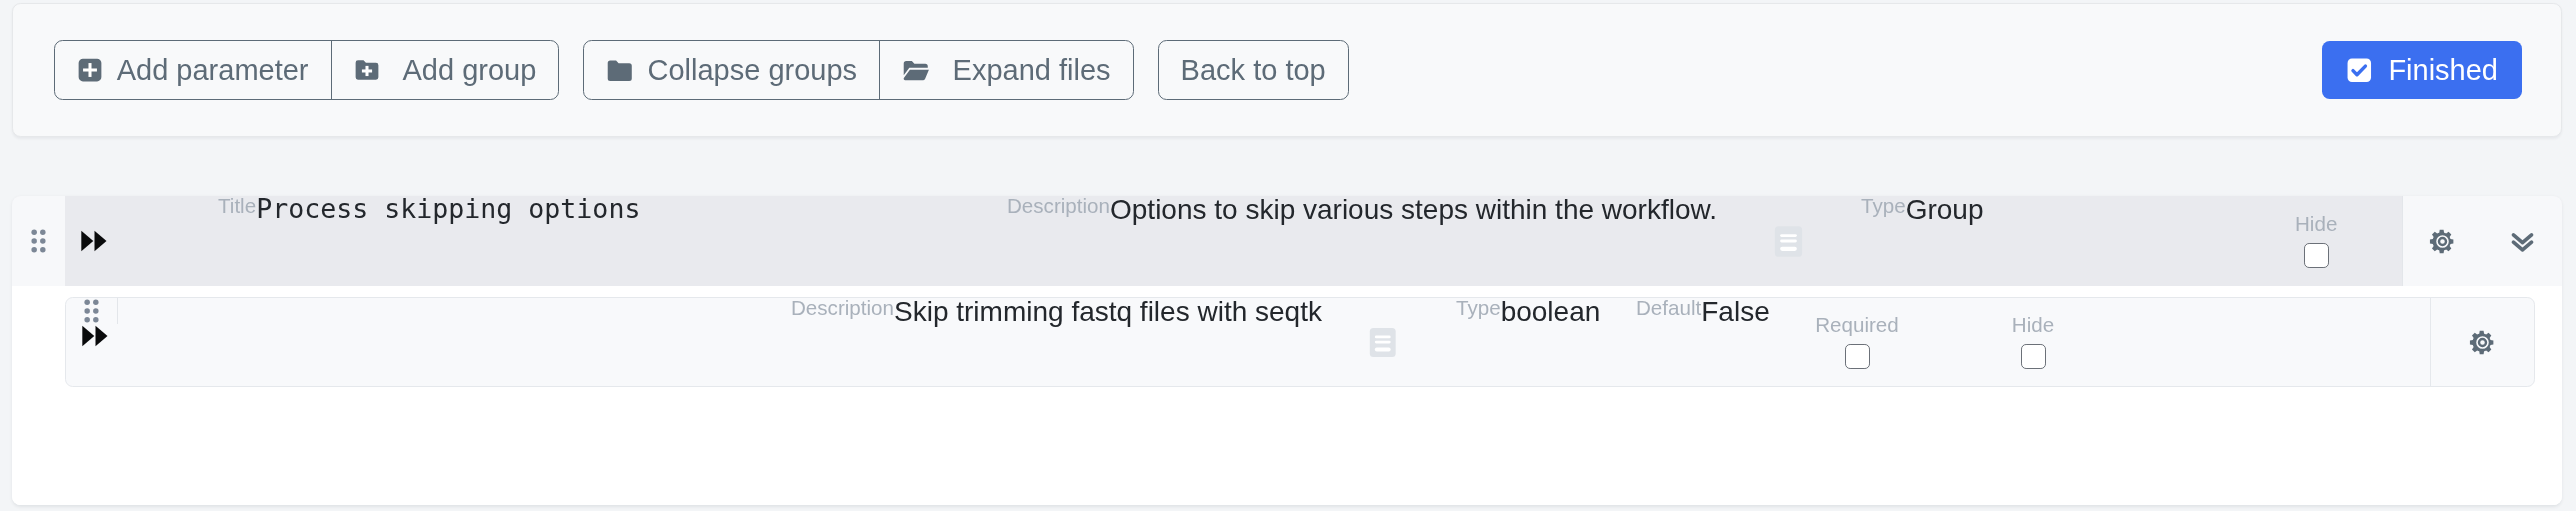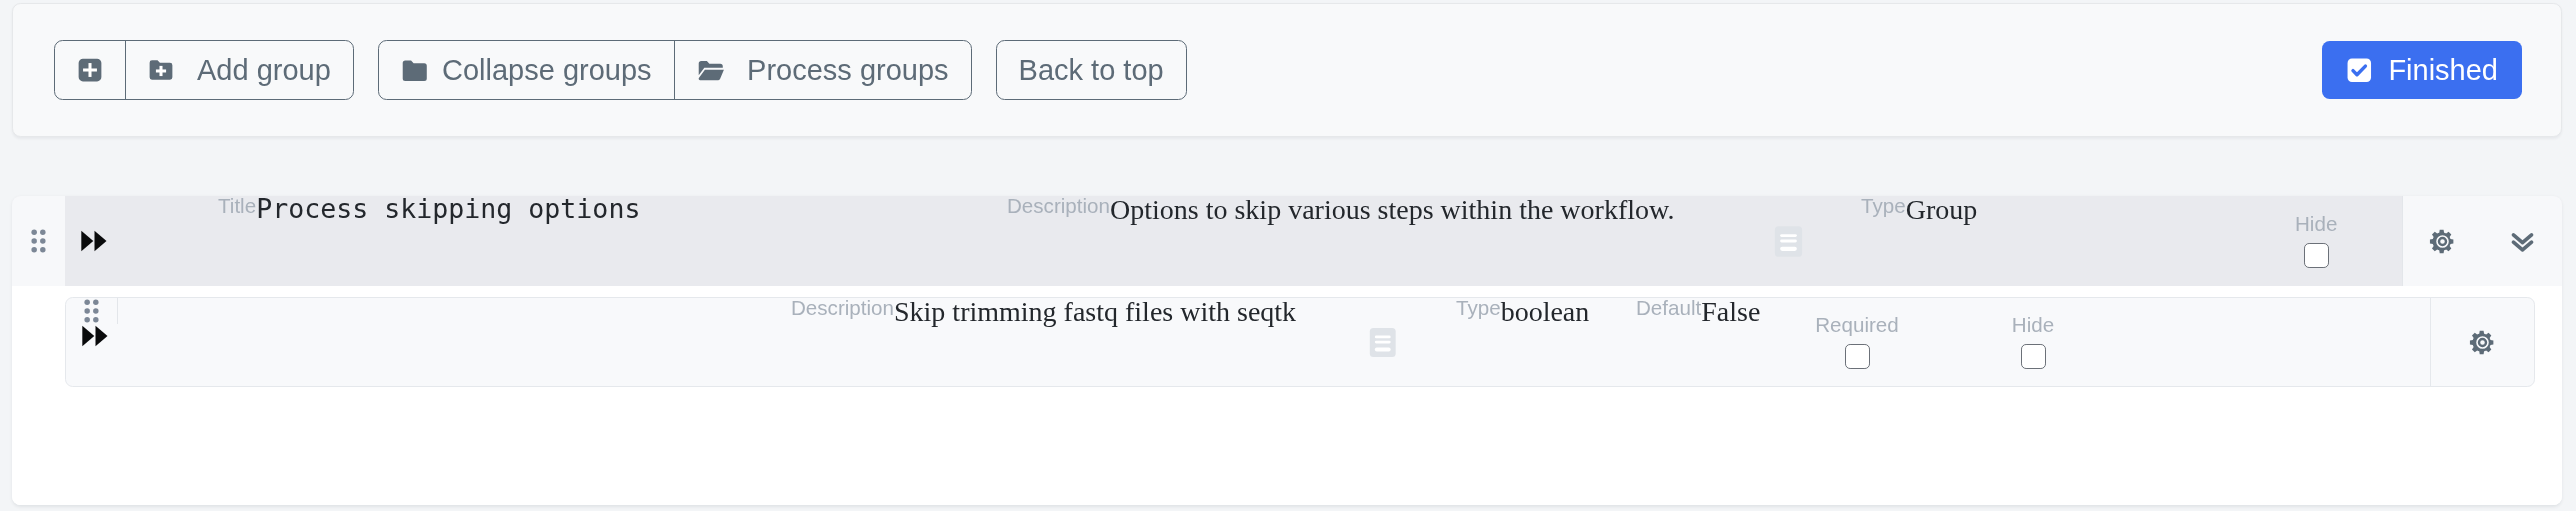--- a/index.html
+++ b/index.html
@@ -145,21 +145,21 @@
     font-size: 20.6px;
     color: #a9b1bb;
     line-height: 1;
     margin-bottom: 10.3px;
     font-family: "Liberation Sans", sans-serif;
   }
   .field-value {
     font-size: 28px;
     color: #23272c;
     line-height: 1;
-    font-family: Liberation Serif, serif;
+    font-family: Liberation Sans, sans-serif;
     white-space: nowrap;
   }
   .field-value.mono {
     font-family: "DejaVu Sans Mono", "Liberation Mono", monospace;
     font-size: 26.6px;
   }
 
   .check-field {
     display: flex;
     flex-direction: column;
@@ -249,20 +249,21 @@
 
     <div class="btn-group">
       <button class="btn">
         <span class="icon">
           <svg width="26" height="26" viewBox="0 0 24 24">
             <rect x="1.5" y="1.5" width="21" height="21" rx="4" fill="#5d6b77"></rect>
             <rect x="10.6" y="5.6" width="2.8" height="12.8" fill="#ffffff"></rect>
             <rect x="5.6" y="10.6" width="12.8" height="2.8" fill="#ffffff"></rect>
           </svg>
         </span>
+        <span>Add parameter</span>
       </button>
       <button class="btn">
         <span class="icon">
           <svg width="26" height="26" viewBox="0 0 24 24">
             <path d="M1.5 5.2a2.2 2.2 0 0 1 2.2-2.2h5.1l2.2 2.4h9.3a2.2 2.2 0 0 1 2.2 2.2v11.2a2.2 2.2 0 0 1-2.2 2.2H3.7a2.2 2.2 0 0 1-2.2-2.2z" fill="#5d6b77"></path>
             <rect x="10.6" y="8.2" width="2.8" height="9.4" fill="#ffffff"></rect>
             <rect x="7.3" y="11.5" width="9.4" height="2.8" fill="#ffffff"></rect>
           </svg>
         </span>
         <span>Add group</span>
@@ -278,21 +279,21 @@
         </span>
         <span>Collapse groups</span>
       </button>
       <button class="btn">
         <span class="icon">
           <svg width="27.5" height="27.5" viewBox="0 0 24 24">
             <path d="M1.5 5.6a2.2 2.2 0 0 1 2.2-2.2h4.9l2.2 2.4h9.5a2.2 2.2 0 0 1 2.2 2.2v1.3H6.4L1.5 16z" fill="#5d6b77"></path>
             <path d="M6.9 11.1h16.6l-3.4 8.2a1.6 1.6 0 0 1-1.5 1H2.8a1.3 1.3 0 0 1-1.2-1.9z" fill="#5d6b77"></path>
           </svg>
         </span>
-        <span>Process groups</span>
+        <span>Expand files</span>
       </button>
     </div>
 
     <div class="btn-group">
       <button class="btn">
         <span>Back to top</span>
       </button>
     </div>
 
     <div class="spacer"></div>

